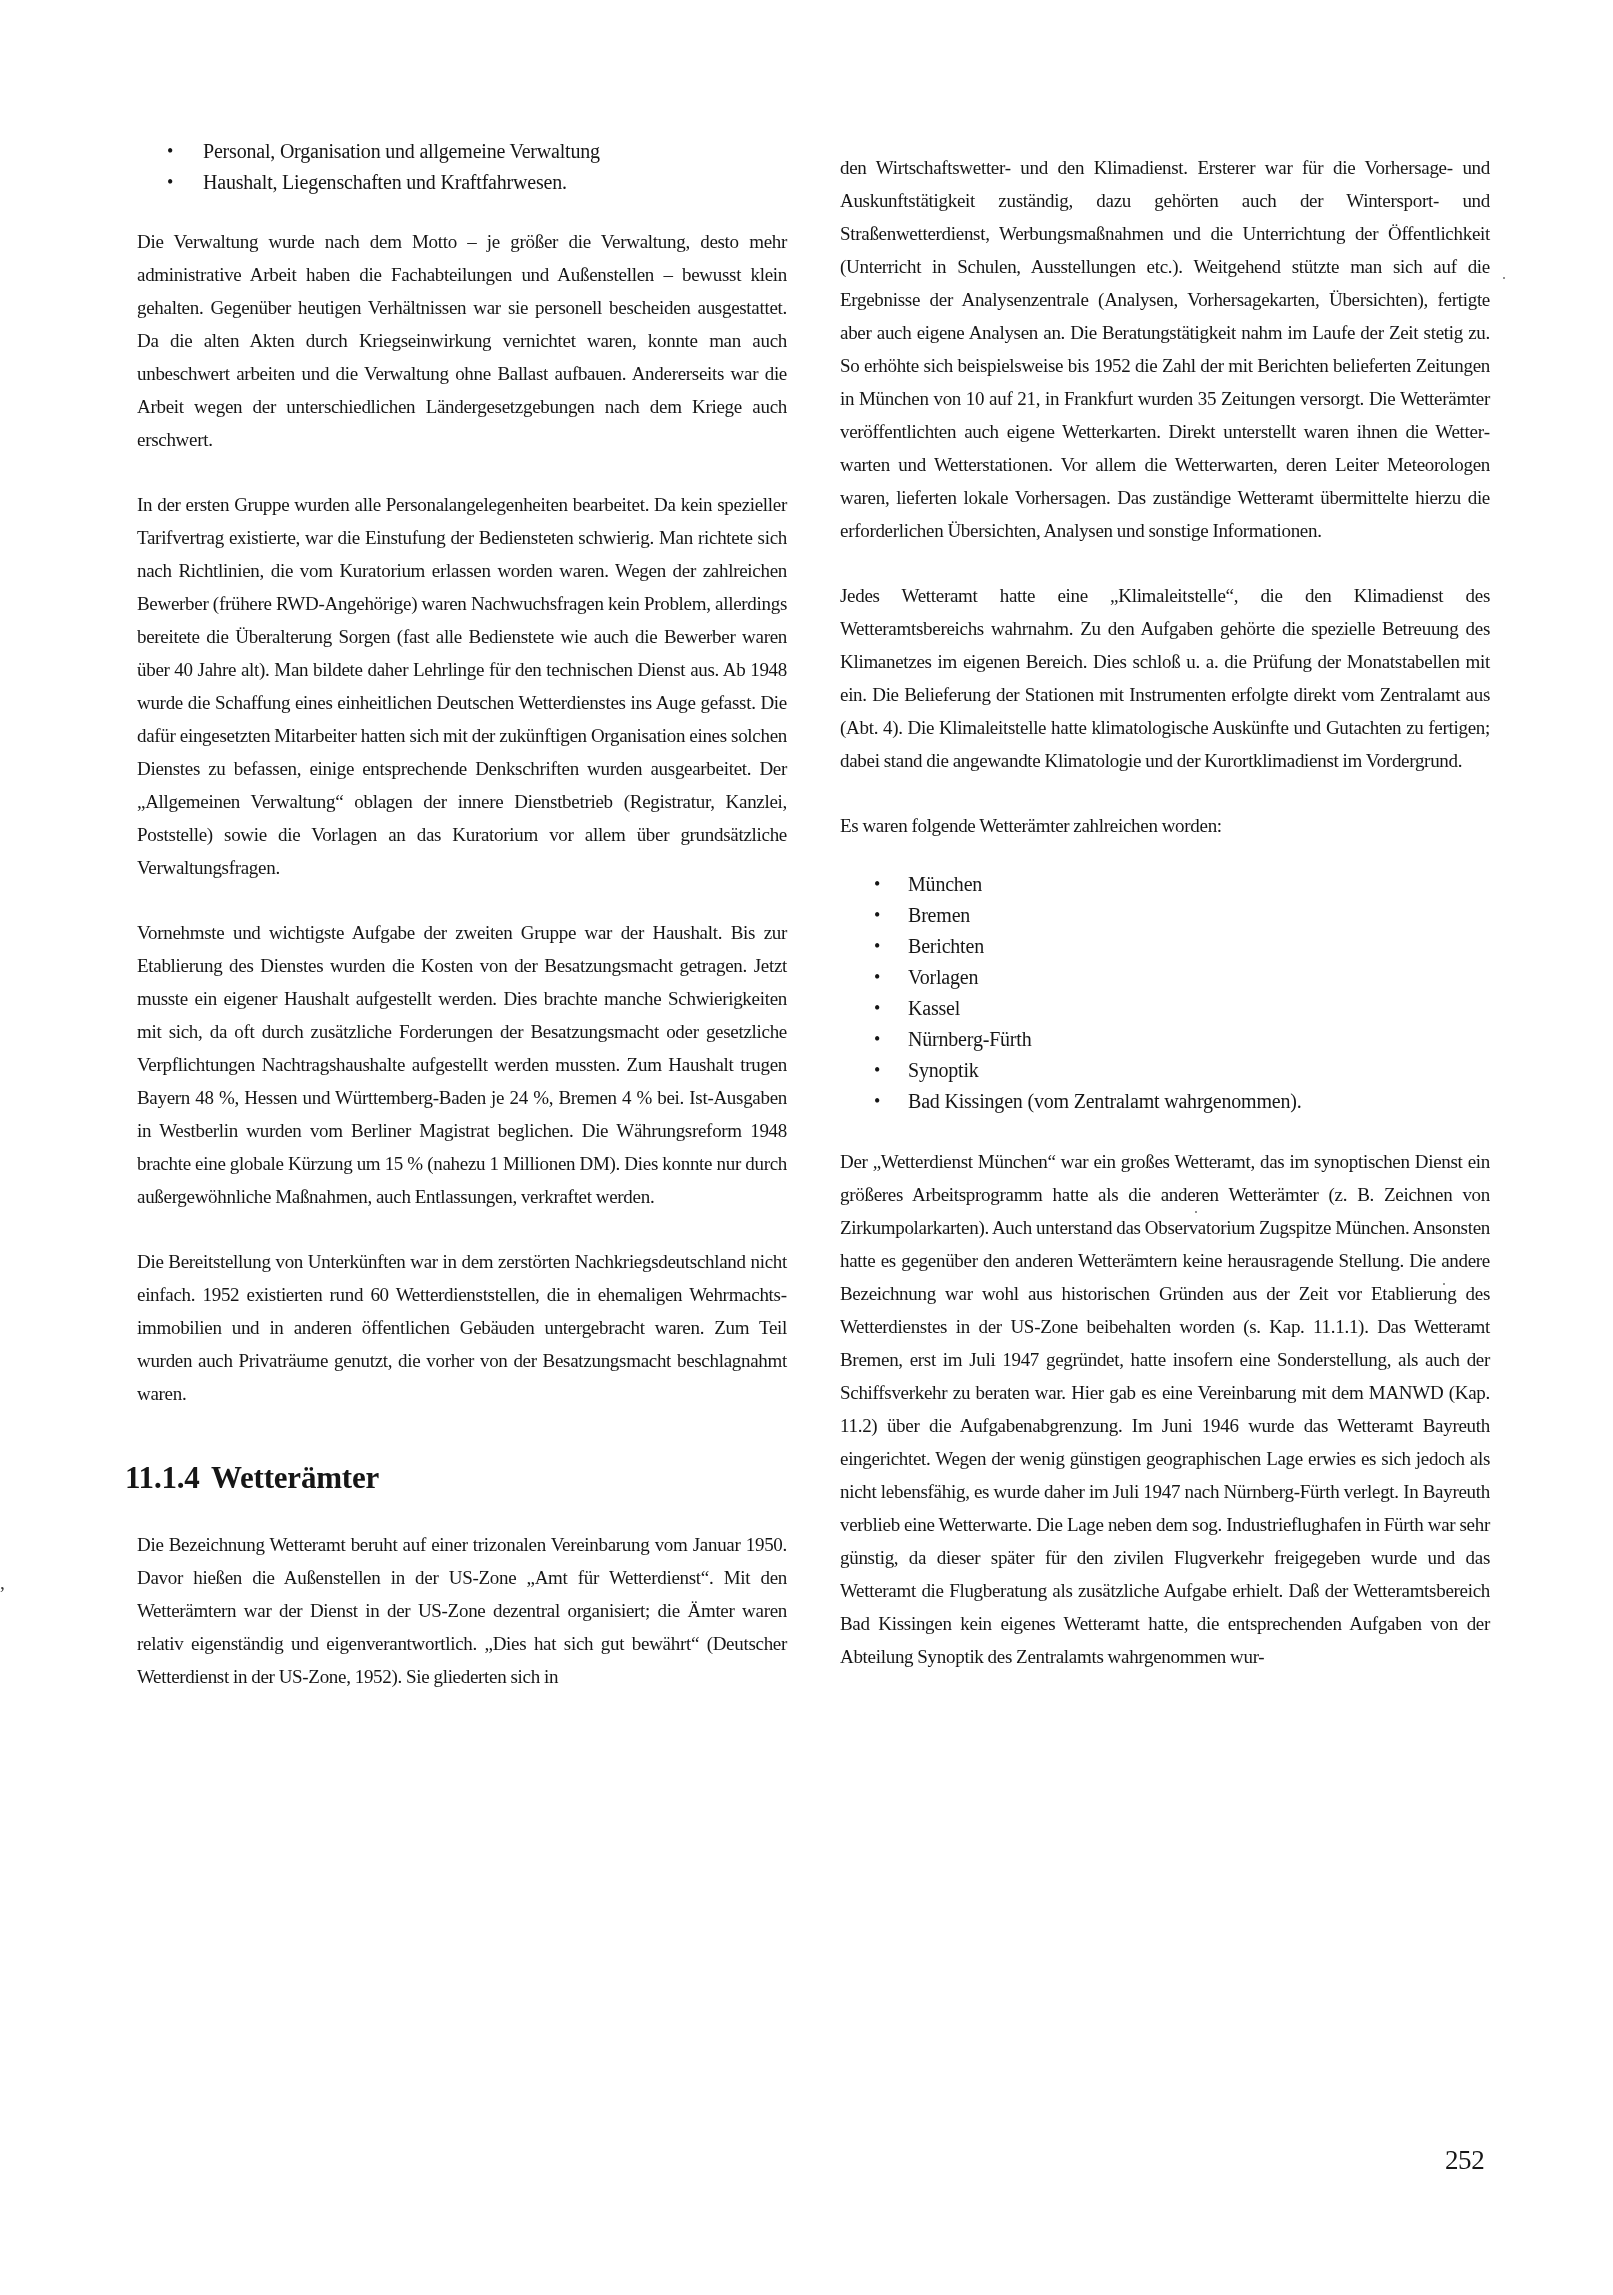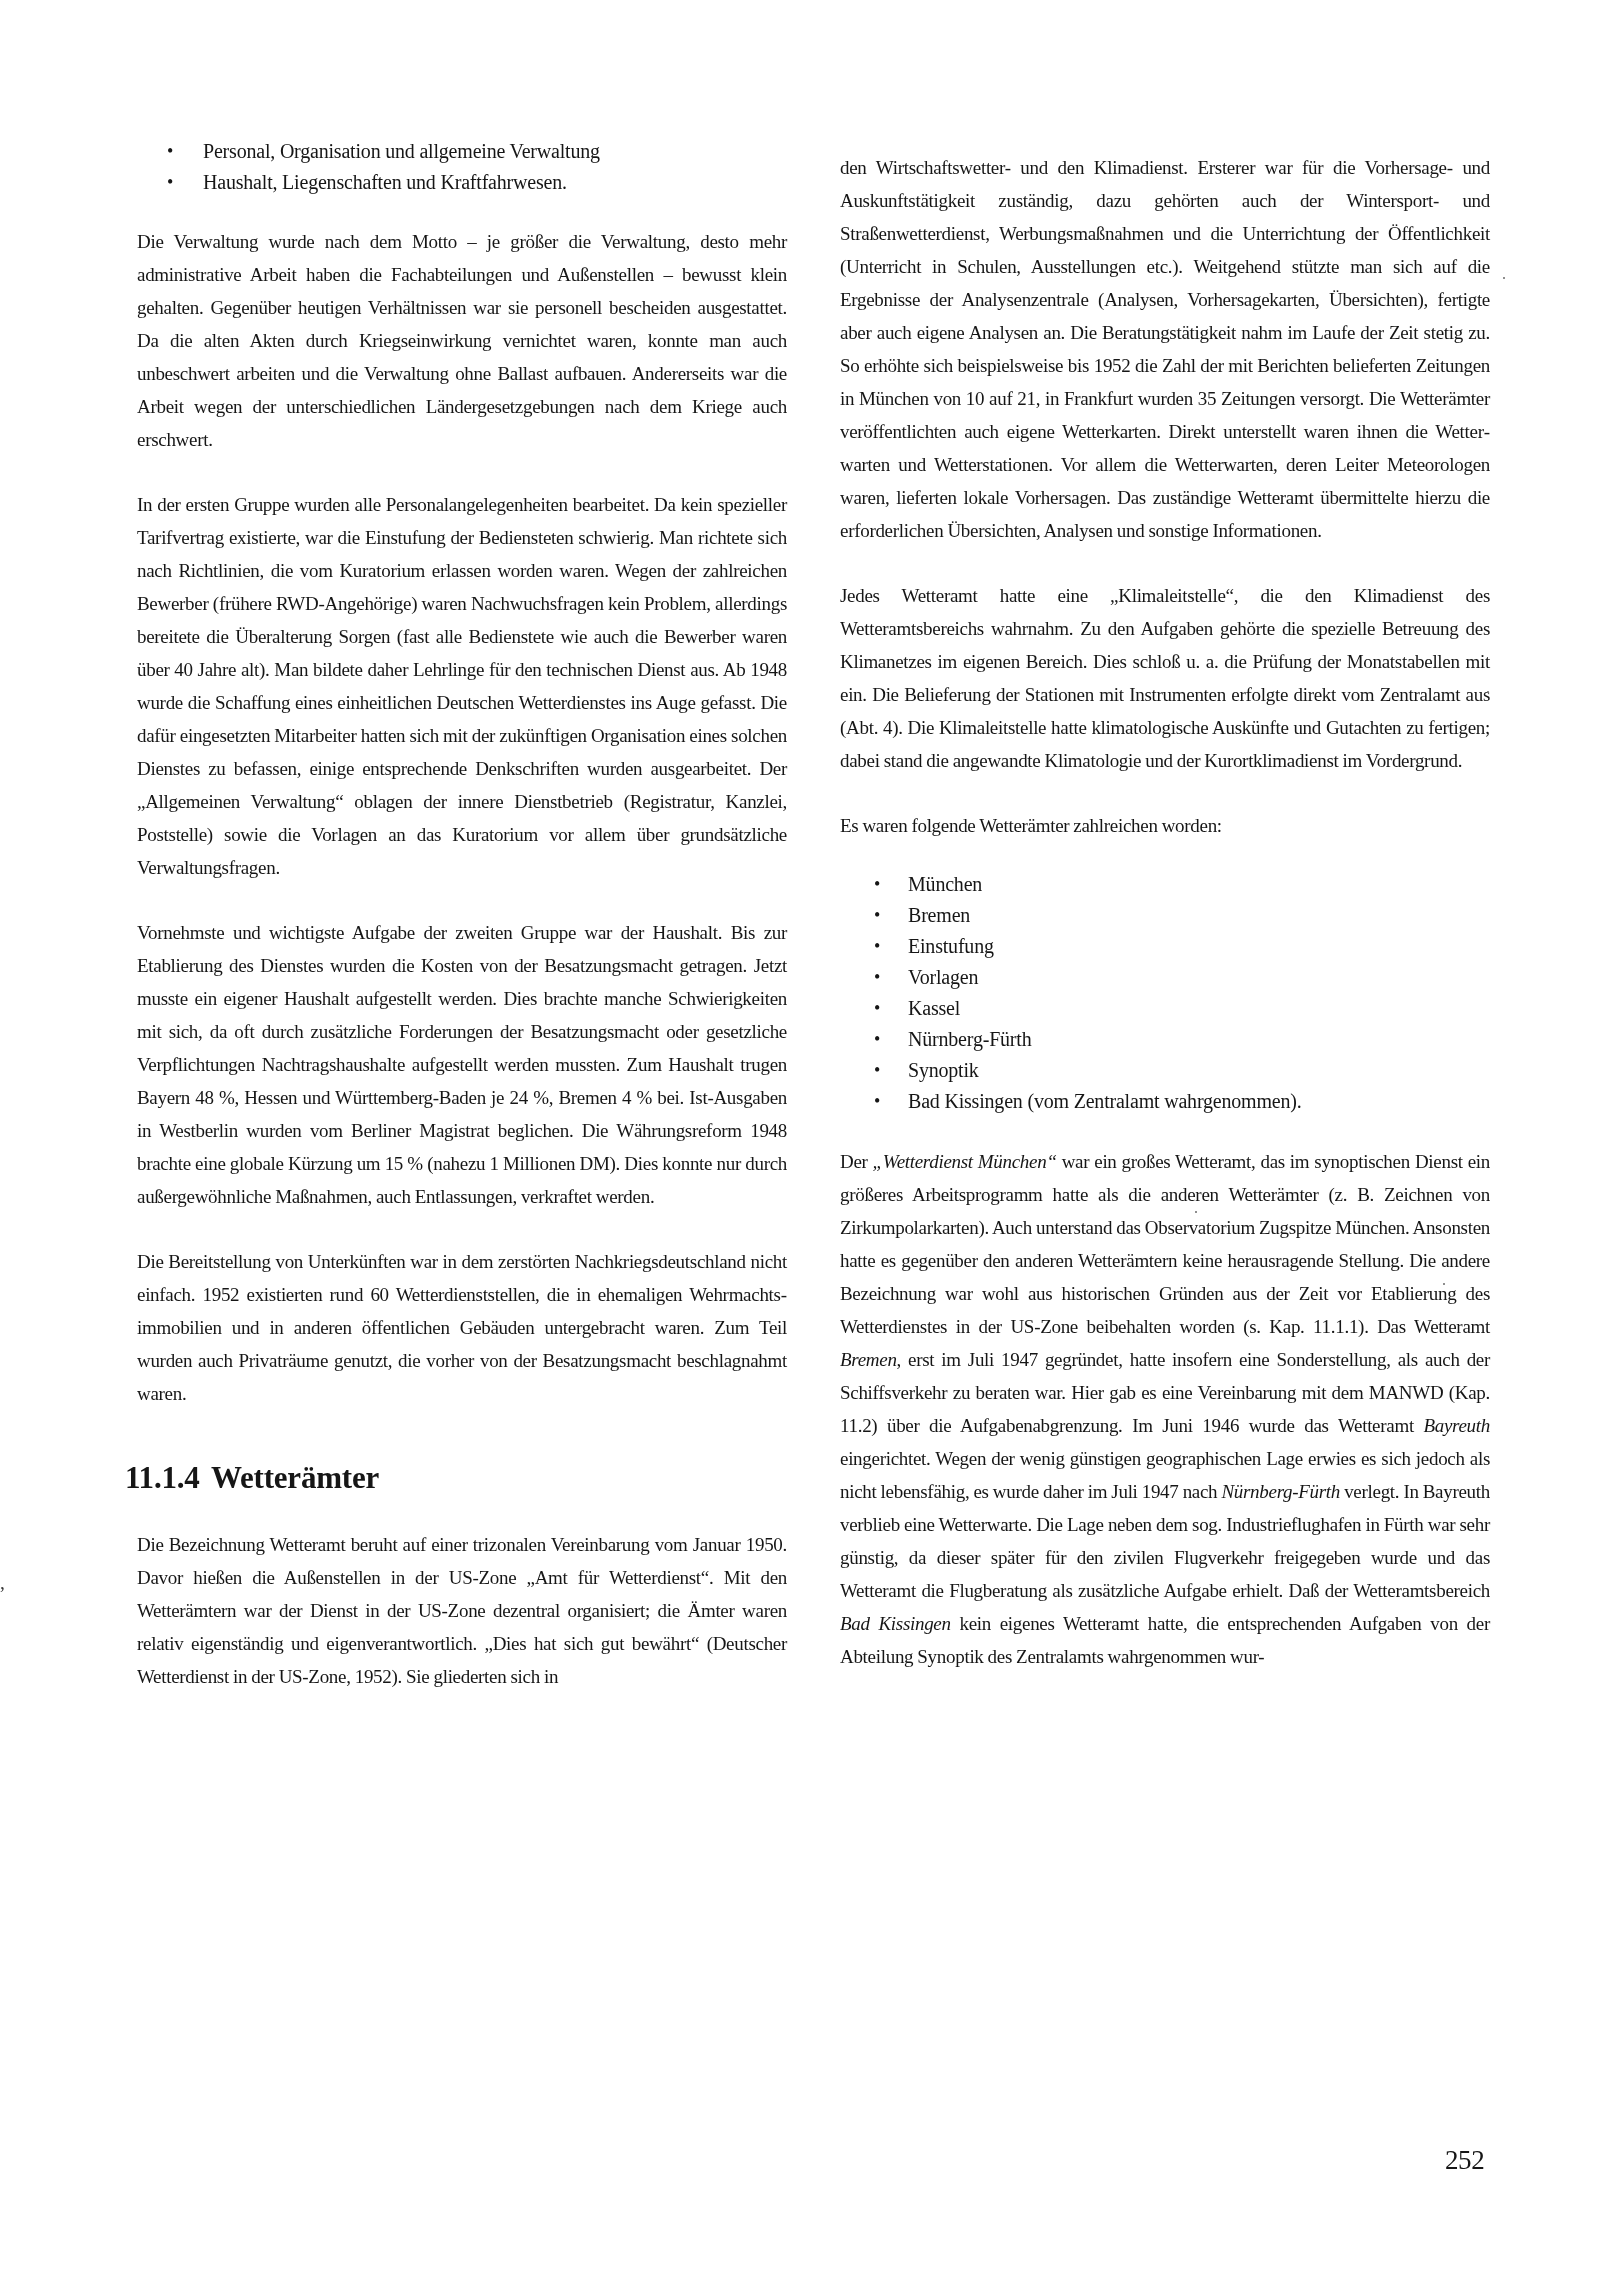--- a/index.html
+++ b/index.html
@@ -28,21 +28,21 @@
   .col-right ul.bullets li { padding-left: 80px; }
   .col-right ul.bullets li .dot { left: 46px; }
   h3.section {
     margin: 0; font-size: 31px; font-weight: bold; letter-spacing: -0.2px;
   }
   h3.section .num { margin-right: 11.3px; }
   .page-num {
     position: absolute; left: 1445px; top: 2145px;
     font-size: 27px; letter-spacing: -0.4px;
   }
-  .em { font-style: italic; }
+  .em { }
   .speck { position: absolute; width: 1.6px; height: 1.6px; background: #777; border-radius: 50%; }
   .edge-mark { position: absolute; left: 0; top: 1572px; font-size: 19.4px; color: #333; }
 </style>
 </head>
 <body>
 
 <span class="edge-mark">,</span>
 
 <div class="col col-left">
   <ul class="bullets">
@@ -69,21 +69,21 @@
 </div>
 
 <div class="col col-right">
   <p class="body">den Wirtschaftswetter- und den Klimadienst. Ersterer war für die Vorhersage- und Auskunftstätigkeit zuständig, dazu gehörten auch der Wintersport- und Straßenwetterdienst, Werbungsmaßnahmen und die Unterrichtung der Öffentlich­keit (Unterricht in Schulen, Ausstellungen etc.). Weitgehend stützte man sich auf die Ergebnisse der Analysenzentrale (Analysen, Vorhersagekarten, Übersichten), fertigte aber auch eigene Analysen an. Die Beratungstätigkeit nahm im Laufe der Zeit stetig zu. So erhöhte sich beispielsweise bis 1952 die Zahl der mit Berichten belieferten Zeitungen in München von 10 auf 21, in Frankfurt wurden 35 Zeitungen versorgt. Die Wetterämter veröffentlichten auch eigene Wetterkarten. Direkt unterstellt waren ihnen die Wetter­warten und Wetterstationen. Vor allem die Wetterwarten, deren Leiter Meteorologen waren, lieferten lokale Vorhersagen. Das zuständige Wetteramt übermittelte hierzu die erforderlichen Übersichten, Analysen und sonstige Informationen.</p>
   <p class="body">Jedes Wetteramt hatte eine „Klimaleitstelle“, die den Klimadienst des Wetteramtsbereichs wahrnahm. Zu den Aufgaben gehörte die spezielle Betreuung des Klimanetzes im eigenen Bereich. Dies schloß u. a. die Prüfung der Monatstabellen mit ein. Die Belieferung der Stationen mit Instrumenten erfolgte direkt vom Zentralamt aus (Abt. 4). Die Klimaleitstelle hatte klimatologische Auskünfte und Gutachten zu fertigen; dabei stand die angewandte Klimatologie und der Kurortklimadienst im Vordergrund.</p>
   <p class="body">Es waren folgende Wetterämter zahlreichen worden:</p>
 
   <ul class="bullets" style="margin-top:27.4px">
     <li><span class="dot">•</span><span>München</span></li>
     <li><span class="dot">•</span><span>Bremen</span></li>
-    <li><span class="dot">•</span><span>Einstufung</span></li>
+    <li><span class="dot">•</span><span>Berichten</span></li>
     <li><span class="dot">•</span><span>Vorlagen</span></li>
     <li><span class="dot">•</span><span>Kassel</span></li>
     <li><span class="dot">•</span><span>Nürnberg-Fürth</span></li>
     <li><span class="dot">•</span><span>Synoptik</span></li>
     <li><span class="dot">•</span><span>Bad Kissingen (vom Zentralamt wahrgenommen).</span></li>
   </ul>
 
   <p class="body" style="margin-top:27.4px"><span>Der </span><span class="em">„Wetterdienst München“</span><span>  war ein großes Wetteramt, das im synoptischen Dienst ein größeres Arbeitsprogramm hatte als die anderen Wetterämter (z. B. Zeichnen von Zirkumpolarkarten). Auch unterstand das Observatorium Zugspitze München. Ansonsten hatte es gegenüber den an­deren Wetterämtern keine herausragende Stellung. Die ande­re Bezeichnung war wohl aus historischen Gründen aus der Zeit vor Etablierung des Wetterdienstes in der US-Zone bei­behalten worden (s. Kap. 11.1.1). Das  Wetteramt </span><span class="em">Bremen</span><span>, erst im Juli 1947 gegründet, hatte insofern eine Sonderstellung, als auch der Schiffsverkehr zu beraten war. Hier gab es eine Vereinbarung mit dem MANWD (Kap. 11.2) über die Aufgabenabgrenzung. Im Juni 1946 wurde das Wetteramt </span><span class="em">Bayreuth</span><span> eingerichtet. Wegen der wenig günsti­gen geographischen Lage erwies es sich jedoch als nicht le­bensfähig, es wurde daher im Juli 1947 nach </span><span class="em">Nürnberg-Fürth</span><span> verlegt. In Bayreuth verblieb eine Wetterwarte. Die Lage ne­ben dem sog. Industrieflughafen in Fürth war sehr günstig, da dieser später für den zivilen Flugverkehr freigegeben wurde und das Wetteramt die Flugberatung als zusätzliche Aufgabe erhielt. Daß der Wetteramtsbereich </span><span class="em">Bad Kissingen</span><span> kein eige­nes Wetteramt hatte, die entsprechenden Aufgaben von der Abteilung Synoptik des Zentralamts wahrgenommen wur-</span></p>
 </div>
 

